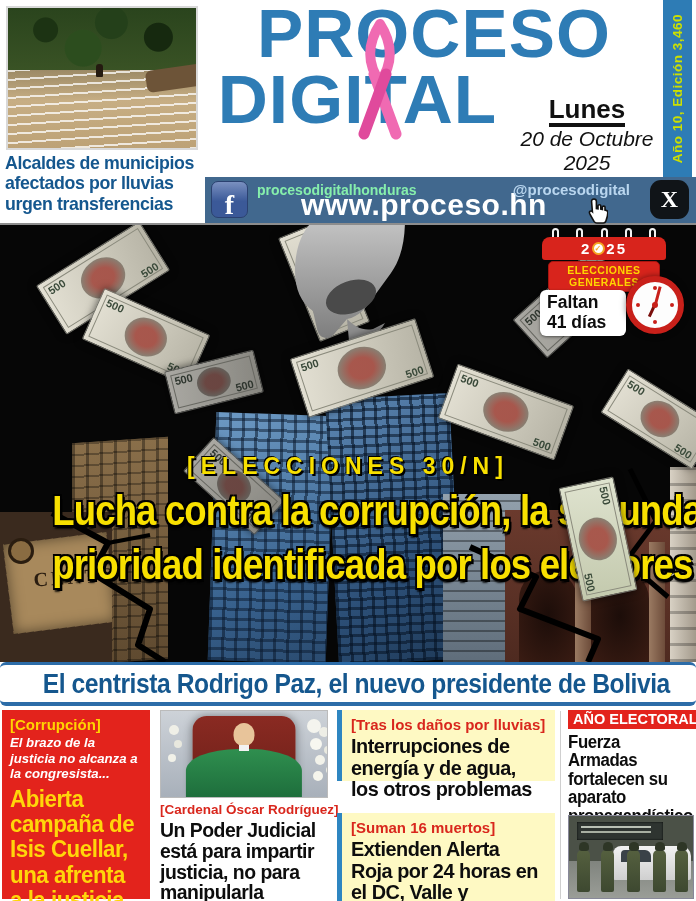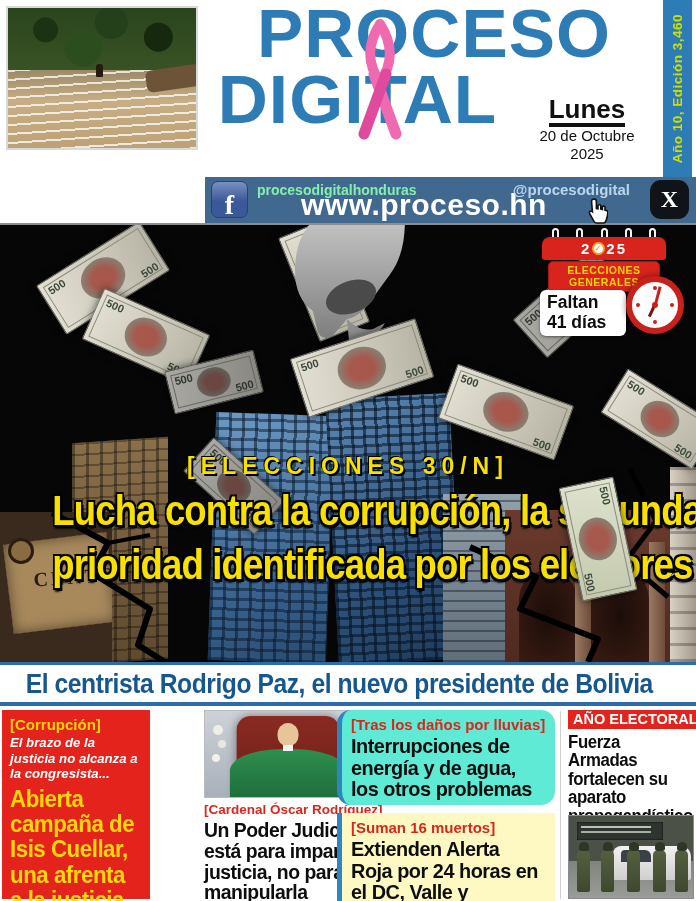--- a/index.html
+++ b/index.html
@@ -30,21 +30,21 @@
 
   .logo-block { position:absolute; left:208px; top:0; width:452px; text-align:center;
     color:#2e7cb5; font-weight:bold; letter-spacing:1px; }
   .logo-line { font-size:68px; line-height:66px; transform:scaleX(1.02); transform-origin:center; }
   .logo-line2 { text-align:left; padding-left:14px; }
 
   .ribbon { position:absolute; left:352px; top:18px; width:56px; height:122px; z-index:5; }
 
   .date-block { position:absolute; left:516px; top:96px; width:142px; text-align:center; color:#111; }
   .date-day { display:inline-block; font-size:26px; font-weight:bold; border-bottom:4px solid #111; line-height:1.05; }
-  .date-line { font-size:15px; line-height:1.15; }
+  .date-line { font-size:21px; line-height:1.15;font-style:italic; }
 
   .tagline { position:absolute; left:208px; top:146px; width:452px; text-align:center;
     color:#a01a26; font-weight:bold; font-size:25px; letter-spacing:-.3px; white-space:nowrap;margin-top:36px; }
 
   .edition-strip { position:absolute; right:4px; top:0; width:29px; height:178px; background:#2e7cb5;
     display:flex; align-items:center; justify-content:center; }
   .edition-strip span { writing-mode:vertical-rl; transform:rotate(180deg);
     color:#cde000; font-weight:bold; font-size:13.5px; letter-spacing:.5px; white-space:nowrap; }
 
   .social-bar { position:absolute; left:205px; top:177px; right:0; height:46px; background:#41688e; }
@@ -146,53 +146,53 @@
     color:#f8e000; font-weight:bold; font-size:23px; letter-spacing:6px;
     text-shadow:2px 2px 0 #000, -1px -1px 0 #000; }
   .hero-headline { position:absolute; left:0; top:258px; width:100%; color:#f8e000; font-weight:bold; }
   .hero-headline .hl { font-size:43px; line-height:54px; white-space:nowrap; text-align:center;
     transform:scaleX(.85); transform-origin:center; letter-spacing:-1px;
     text-shadow:3px 3px 0 #000, -2px -2px 0 #000, 2px -2px 0 #000, -2px 2px 0 #000, 0 4px 2px rgba(0,0,0,.8); }
 
   
   .banner { position:absolute; left:0; top:662px; width:696px; height:44px; background:#fff;
     border-top:3px solid #2c6ca8; border-bottom:4px solid #2c6ca8;
-    display:flex; align-items:center; justify-content:flex-end; }
+    display:flex; align-items:center; justify-content:flex-start;border-radius:6px; }
   .banner span { color:#15578e; font-weight:bold; font-size:28px; white-space:nowrap;
     transform:scaleX(.88); transform-origin:center; letter-spacing:-.5px; }
 
   
   .bottom { position:absolute; left:0; top:709px; width:696px; height:192px; background:#fff; }
 
   .story-red { position:absolute; left:2px; top:1px; width:148px; height:189px; background:#e3231c; padding:6px 8px; }
   .story-red .kicker { color:#ffd400; font-weight:bold; font-size:15px; }
   .story-red .lead { color:#fff; font-style:italic; font-weight:bold; font-size:13.2px; line-height:1.18; margin-top:2px; }
   .story-red .headline { color:#ffd60a; font-weight:bold; font-size:23px; line-height:1.1; margin-top:5px;
     transform:scaleX(.97); transform-origin:left; letter-spacing:-.5px; }
 
-  .story-cardinal { position:absolute; left:160px; top:1px; width:168px; height:191px;margin-left:44px; }
+  .story-cardinal { position:absolute; left:160px; top:1px; width:168px; height:191px; }
   .cardinal-photo { position:relative; width:168px; height:88px; overflow:hidden;
     background:linear-gradient(#cdd2d8, #a8b0ba); border:1px solid #bbb; }
   .cardinal-photo .chair { position:absolute; left:50%; top:6%; width:62%; height:92%; transform:translateX(-50%);
     background:linear-gradient(#8a2a22, #6b1f18); border-radius:14px 14px 0 0; box-shadow:0 0 10px rgba(0,0,0,.4); }
   .cardinal-photo .flowers { position:absolute; right:6px; top:8px; width:14px; height:14px; border-radius:50%; background:#f4f4ee;
     box-shadow:10px 6px 0 -2px #eeeee6, 2px 18px 0 -1px #f7f7f0, 14px 24px 0 -3px #e9e9df, 6px 34px 0 -2px #f2f2ea, 16px 44px 0 -3px #eeeee4, 4px 50px 0 -2px #f5f5ec; }
   .cardinal-photo .flowers-l { position:absolute; left:8px; top:14px; width:10px; height:10px; border-radius:50%; background:#efefe7;
     box-shadow:4px 14px 0 -1px #e8e8de, -2px 28px 0 -1px #f1f1e8; }
   .cardinal-photo .body { position:absolute; left:50%; bottom:0; width:70%; height:56%; transform:translateX(-50%);
     background:linear-gradient(#2f8f4f, #1e6e3c); border-radius:45% 45% 0 0; }
   .cardinal-photo .head { position:absolute; left:50%; top:14%; width:21px; height:23px; transform:translateX(-50%);
     background:#e8c49a; border-radius:50% 50% 45% 45%; }
   .cardinal-photo .collar { position:absolute; left:50%; top:40%; width:10px; height:6px; transform:translateX(-50%); background:#f2f2f2; }
   .story-cardinal .kicker { color:#d9271d; font-weight:bold; font-size:13.5px; margin-top:4px; white-space:nowrap; }
   .story-cardinal .headline { color:#0d0d0d; font-weight:bold; font-size:20px; line-height:1.04;
     margin-top:3px; transform:scaleX(.97); transform-origin:left; letter-spacing:-.5px; }
 
   .story-box { position:absolute; left:337px; width:218px; border-left:5px solid #2e86c1; padding:6px 9px; }
-  .box-gray { top:1px; height:95px; background:#5eead4;border-radius:14px; }
+  .box-gray { top:1px; height:71px; background:#fef9c3; }
   .box-pink { top:104px; height:92px; background:#fef9c3; }
   .story-box .kicker { color:#d9271d; font-weight:bold; font-size:15px; }
   .story-box .headline { color:#0d0d0d; font-weight:bold; font-size:20.5px; line-height:1.06; margin-top:2px;
     transform:scaleX(.97); transform-origin:left; letter-spacing:-.5px; }
 
   .v-divider { position:absolute; left:560px; top:2px; width:1px; height:188px; background:#cfcfcf; }
 
   .story-military { position:absolute; left:568px; top:1px; width:126px; height:191px; }
   .story-military .kicker { display:inline-block; background:#e3231c; color:#fff; font-weight:bold;
     font-size:14.5px; padding:1px 5px 2px; white-space:nowrap; }
@@ -216,20 +216,25 @@
 <body>
 
 <div class="page">
 
   <div class="flood-photo">
     <div class="flood-trees"></div>
     <div class="flood-water"></div>
     <div class="flood-bank"></div>
     <div class="flood-person"></div>
   </div>
+  <div class="flood-caption">
+    <div>Alcaldes de municipios</div>
+    <div>afectados por lluvias</div>
+    <div>urgen transferencias</div>
+  </div>
 
   <div class="logo-block">
     <div class="logo-line">PROCESO</div>
     <div class="logo-line logo-line2">DIGITAL</div>
   </div>
 
   <svg class="ribbon" viewBox="0 0 56 122">
     <path d="M28 6 C15 26 15 46 28 64 C41 46 41 26 28 6 Z" fill="none" stroke="#f06ab2" stroke-width="10" stroke-linejoin="round"></path>
     <path d="M22 56 L44 116" stroke="#f06ab2" stroke-width="11" stroke-linecap="round"></path>
     <path d="M34 56 L12 116" stroke="#e04a9c" stroke-width="11" stroke-linecap="round"></path>

